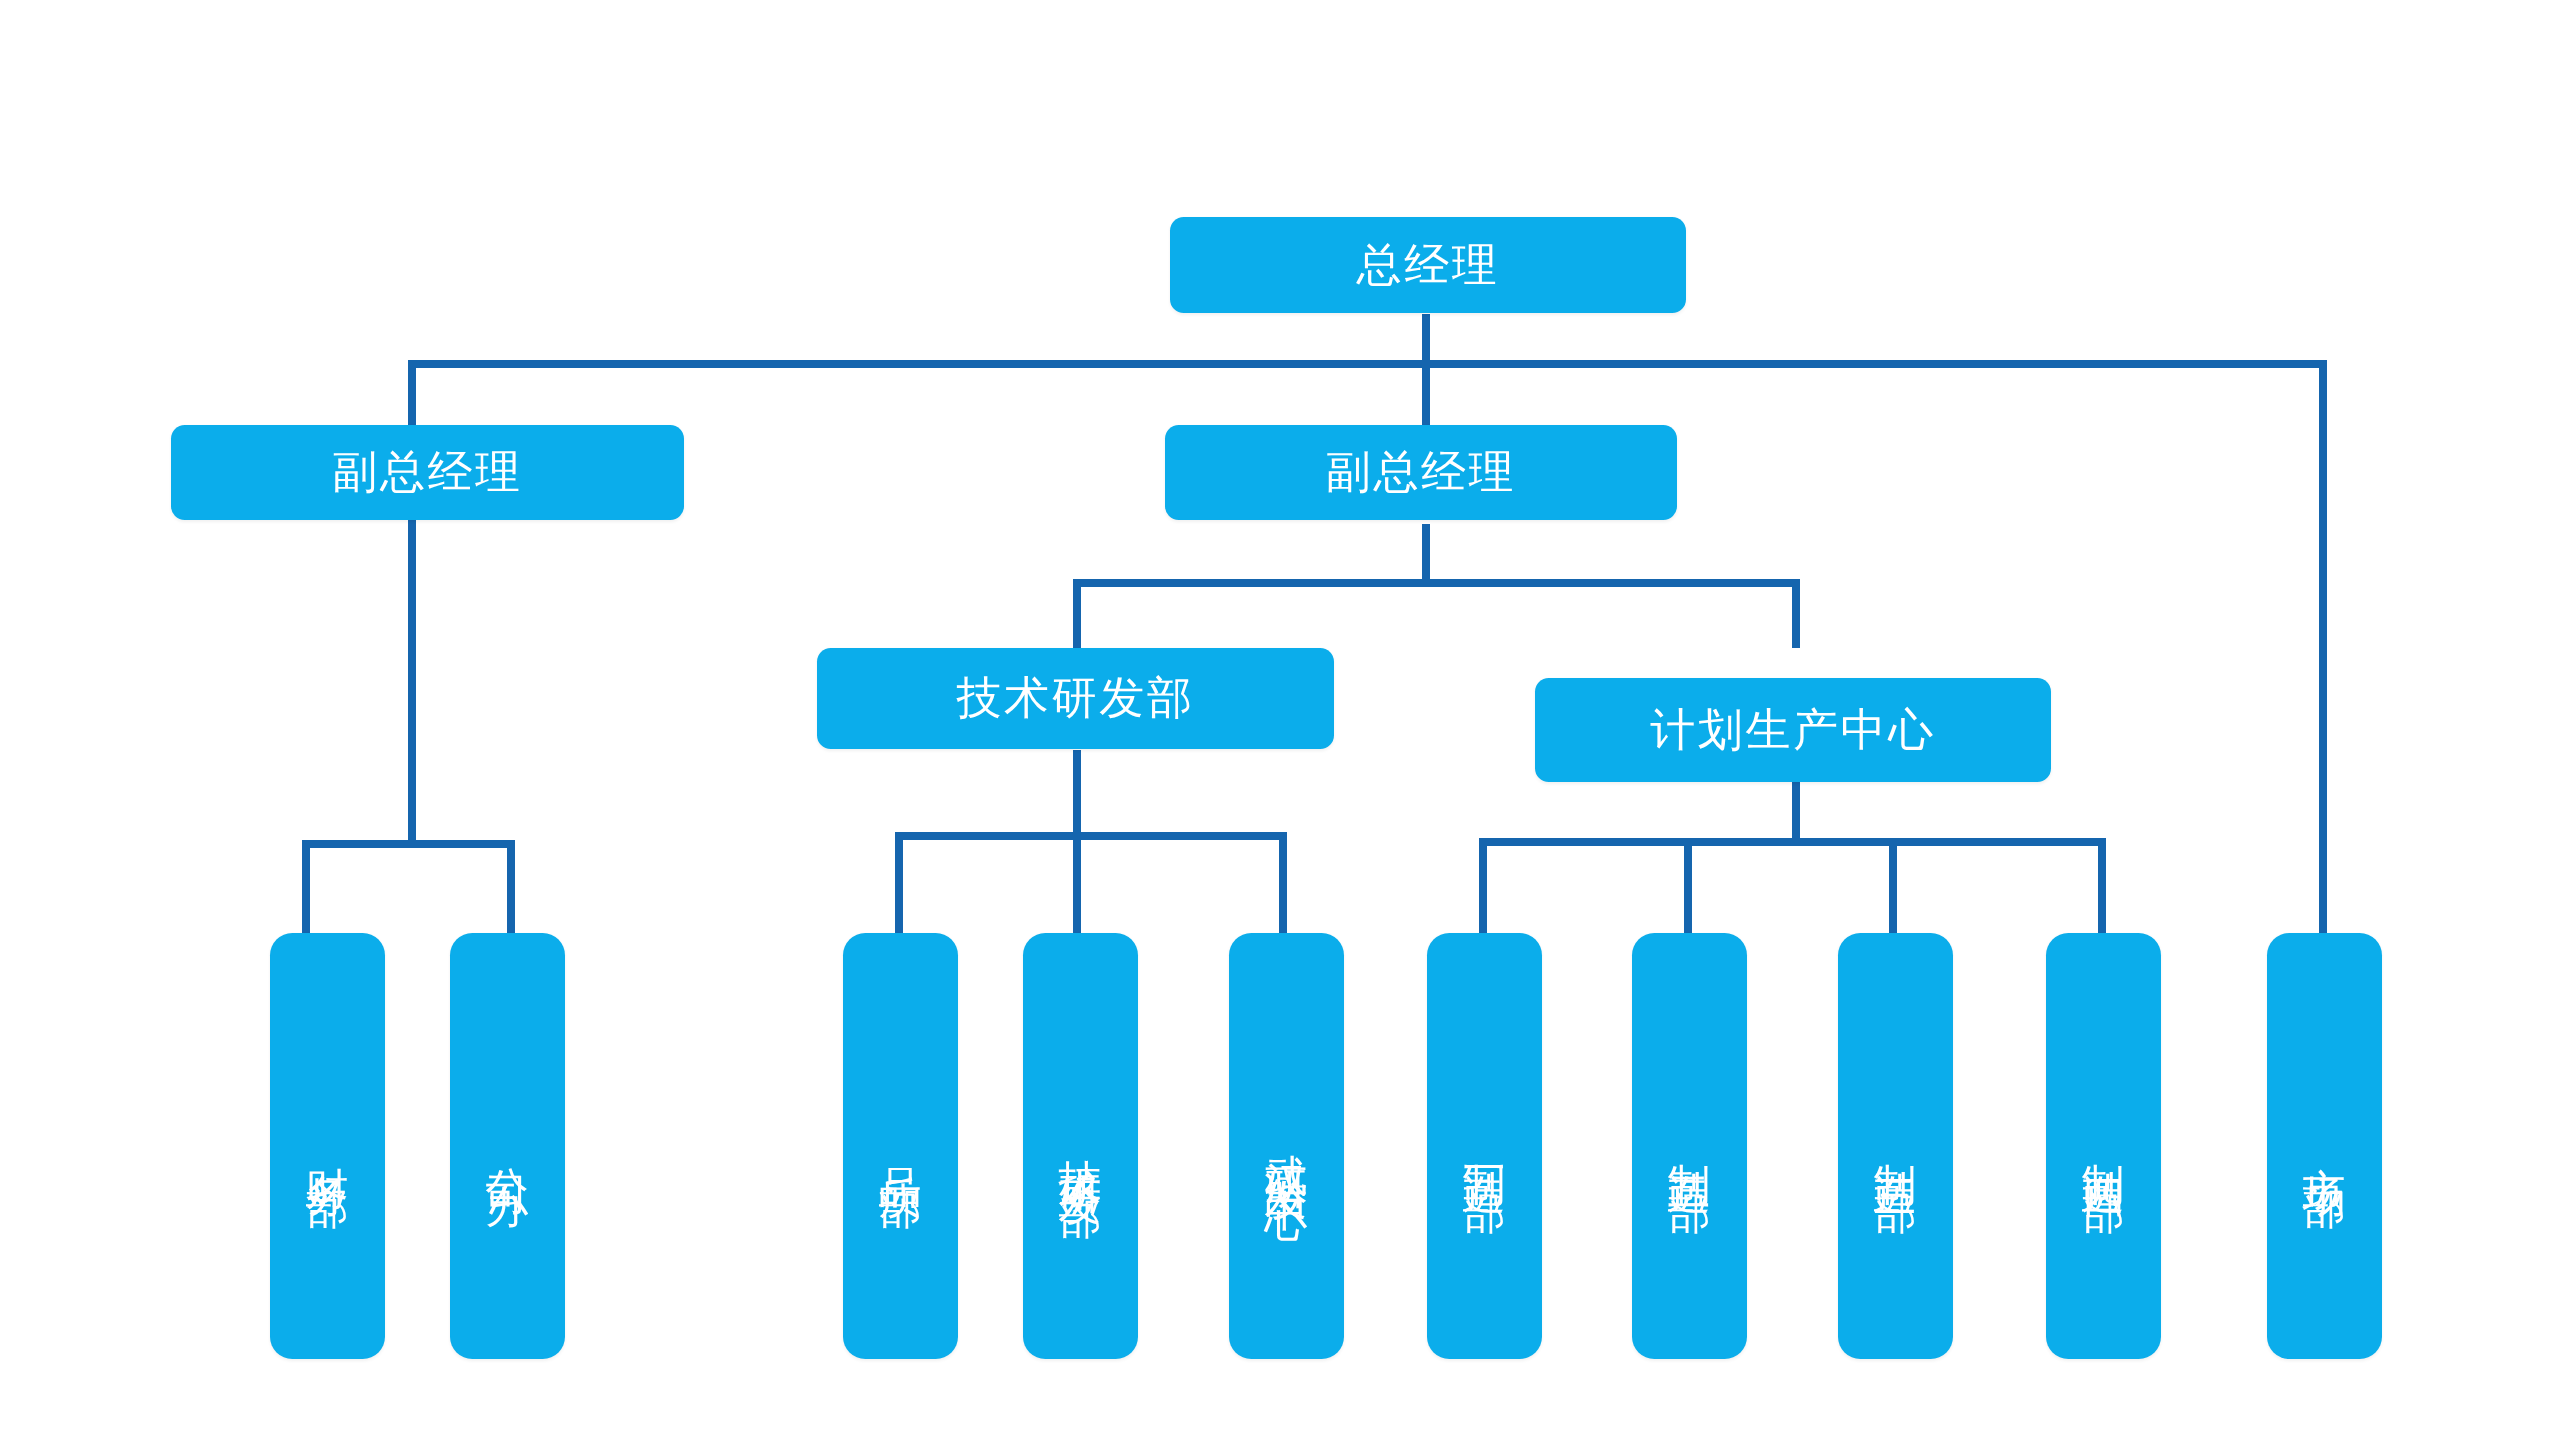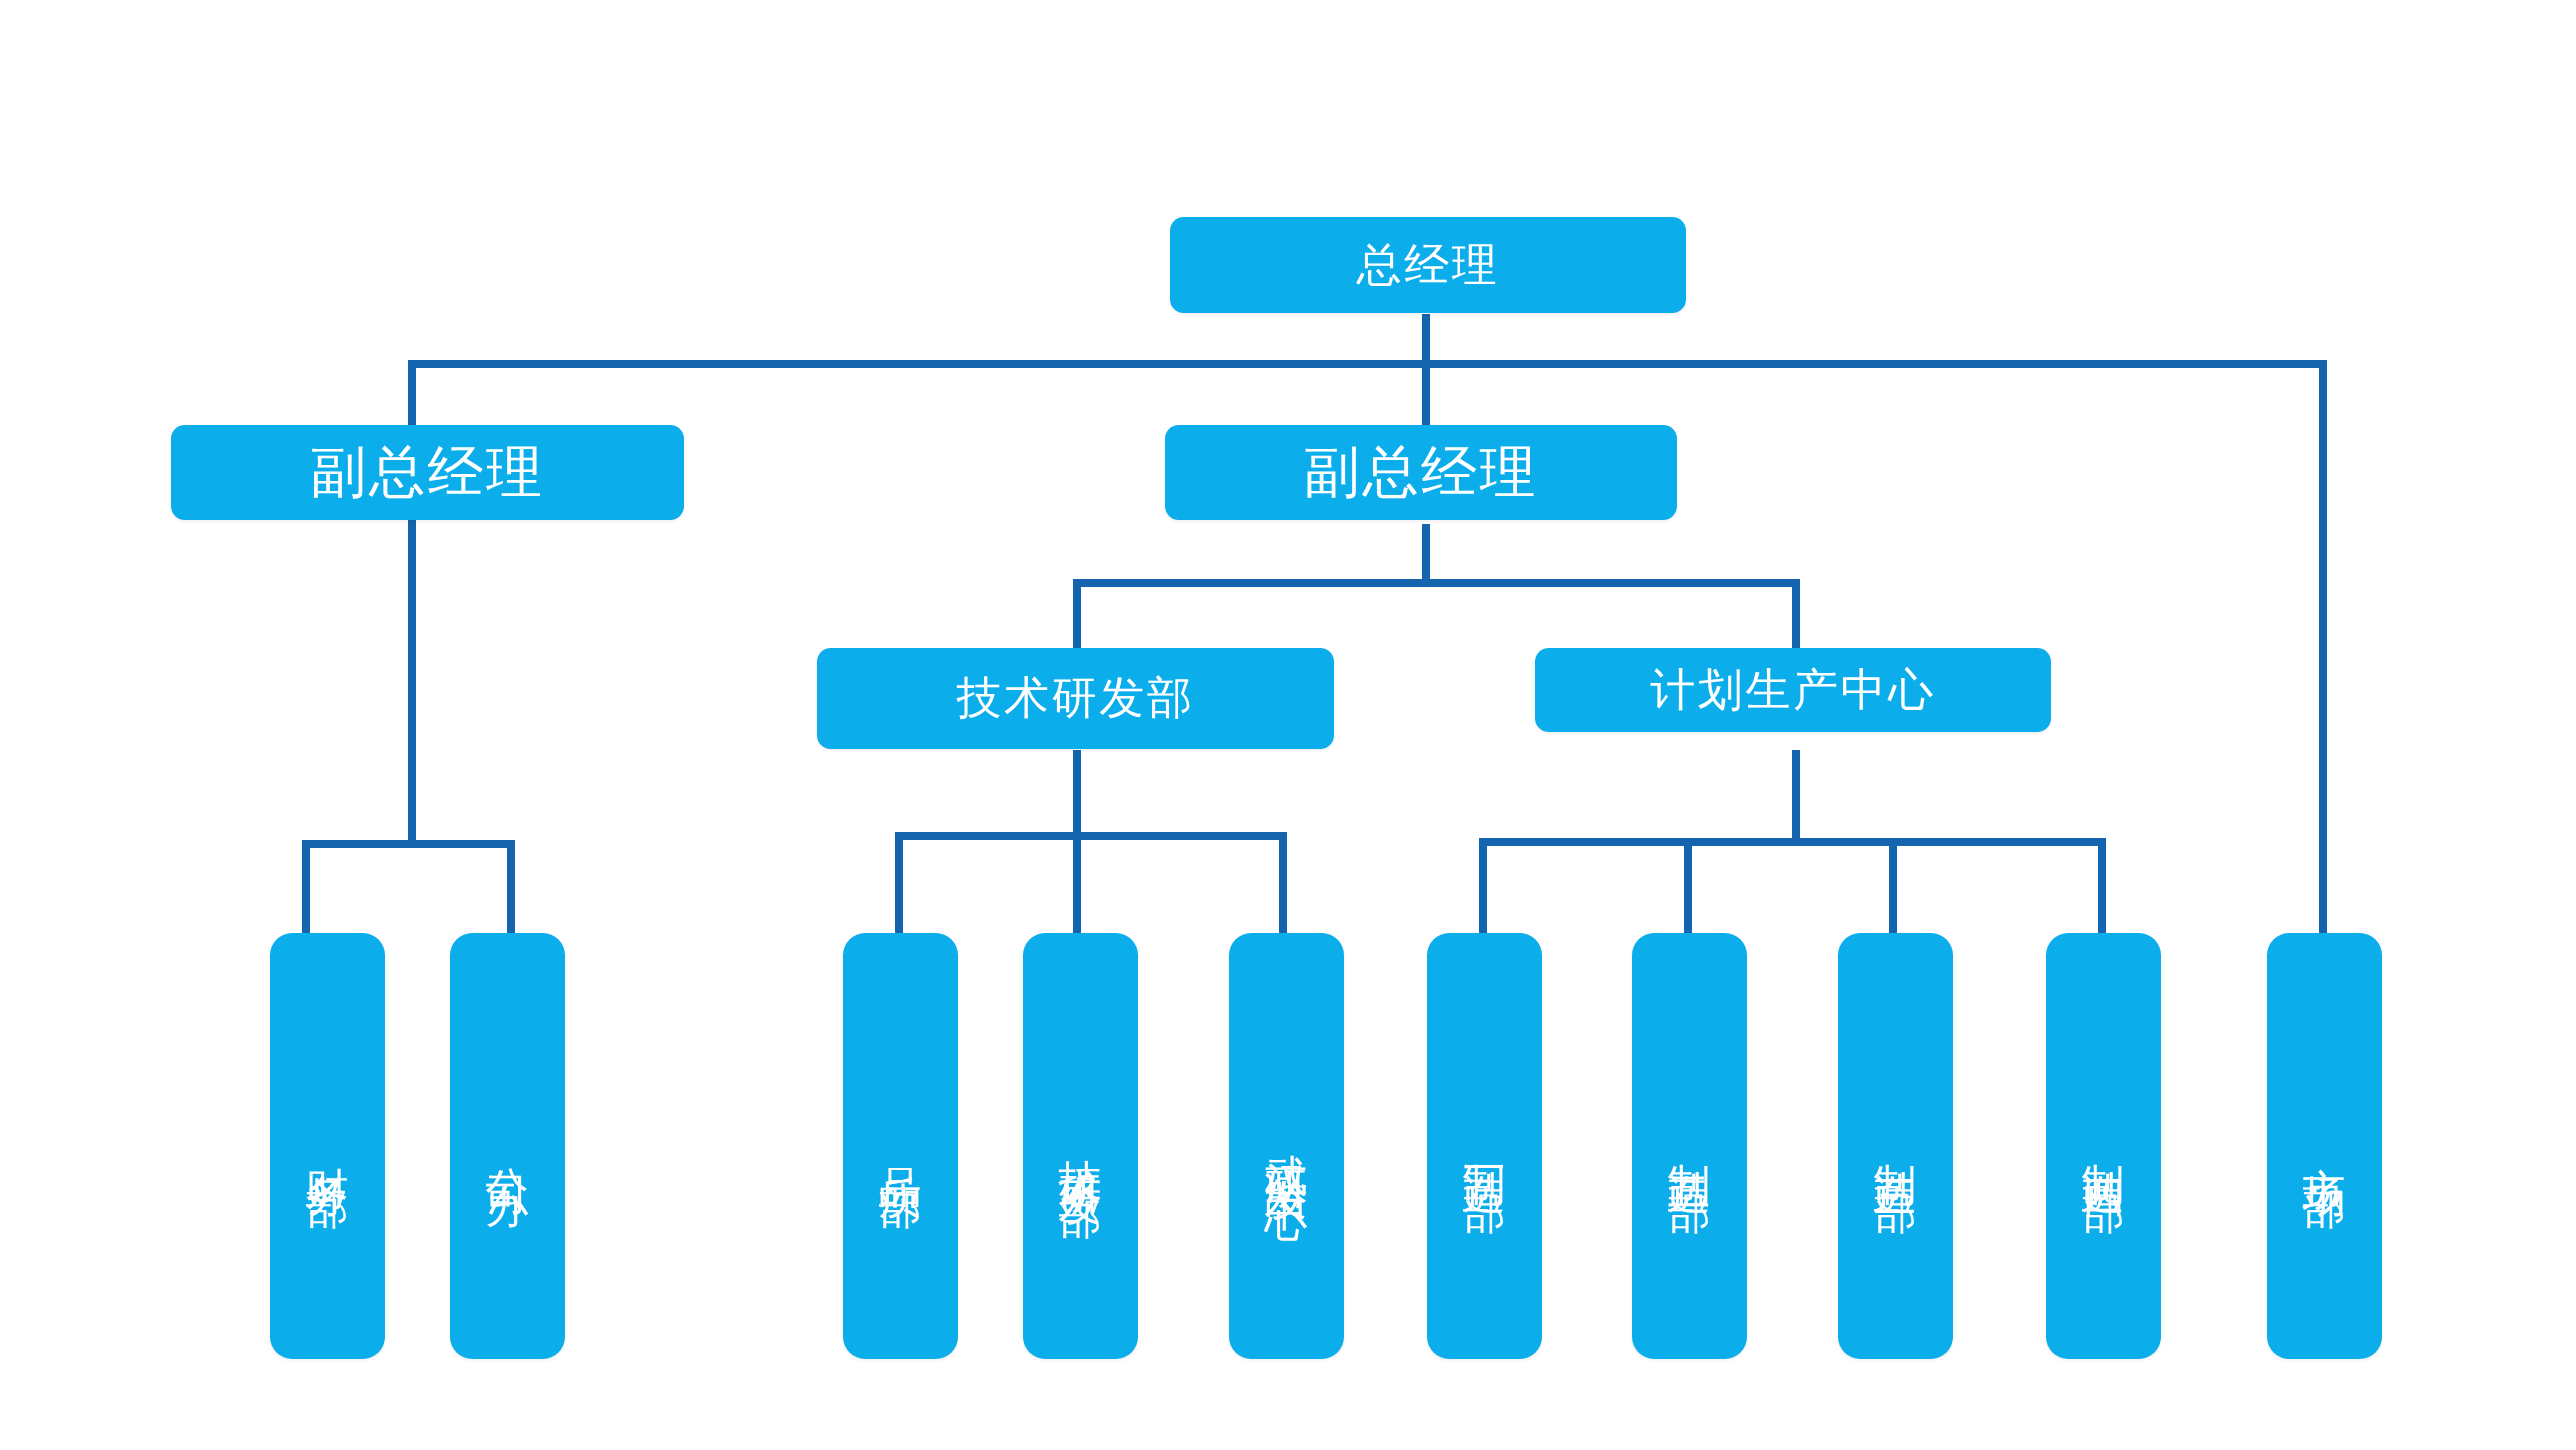--- a/index.html
+++ b/index.html
@@ -41,21 +41,21 @@
   .node-label {
     color: #ffffff;
     line-height: 1.08;
     text-align: center;
     letter-spacing: 0.9px;
     white-space: pre;
   }
   
   .node.horiz { border-radius: 13.8px; }
   .node.horiz .node-label {
-    font-size: 56px;
+    font-size: 45px;
     font-weight: 400;
     letter-spacing: 2.6px;
   }
   .node.root .node-label { font-size: 45px; }
   .node.center .node-label { font-size: 45px; }
 
   
   .node.vert {
     border-radius: 22.3px;
     align-items: center;
@@ -121,21 +121,21 @@
   </div>
 
   <div class="node horiz" style="left:1117px; top:425px; width:512px; height:95px;">
     <span class="node-label">副总经理</span>
   </div>
 
   <div class="node horiz center" style="left:769px; top:648px; width:517px; height:101px;">
     <span class="node-label">技术研发部</span>
   </div>
 
-  <div class="node horiz center" style="left:1487px; top:648px; width:516px; height:84px;">
+  <div class="node horiz center" style="left:1487px; top:678px; width:516px; height:104px;">
     <span class="node-label">计划生产中心</span>
   </div>
 
   <div class="node vert" style="left:222px; top:933px; width:115px; height:426px;">
     <span class="node-label">财务部</span>
   </div>
 
   <div class="node vert" style="left:402px; top:933px; width:115px; height:426px;">
     <span class="node-label">公司办</span>
   </div>

